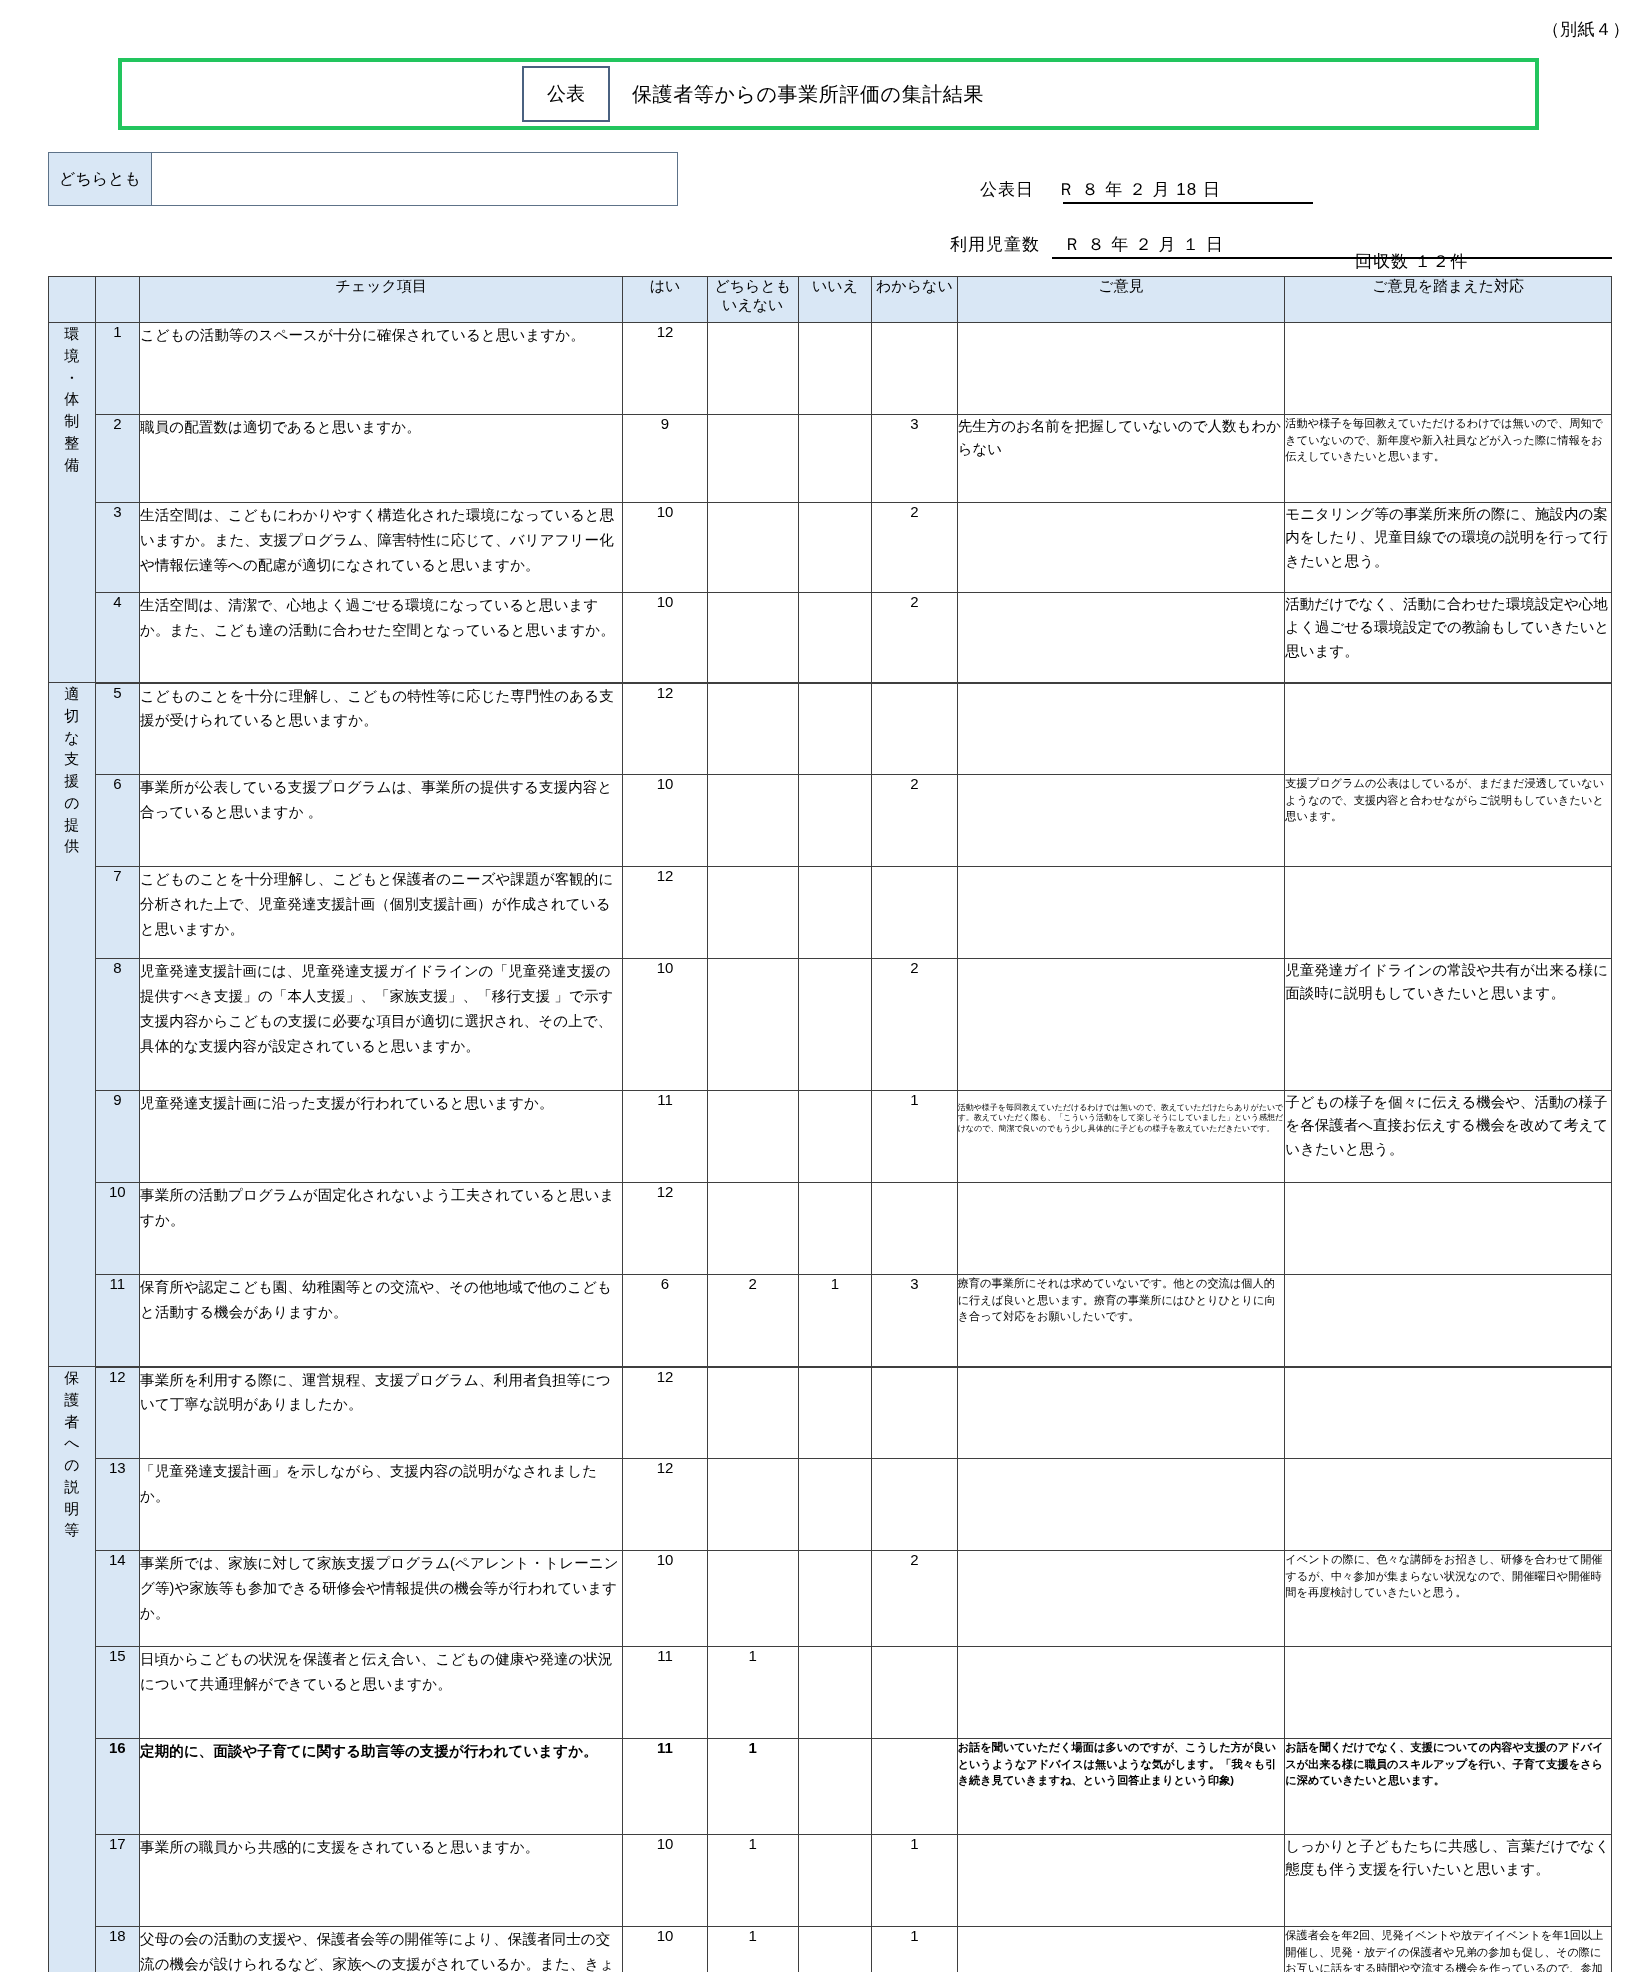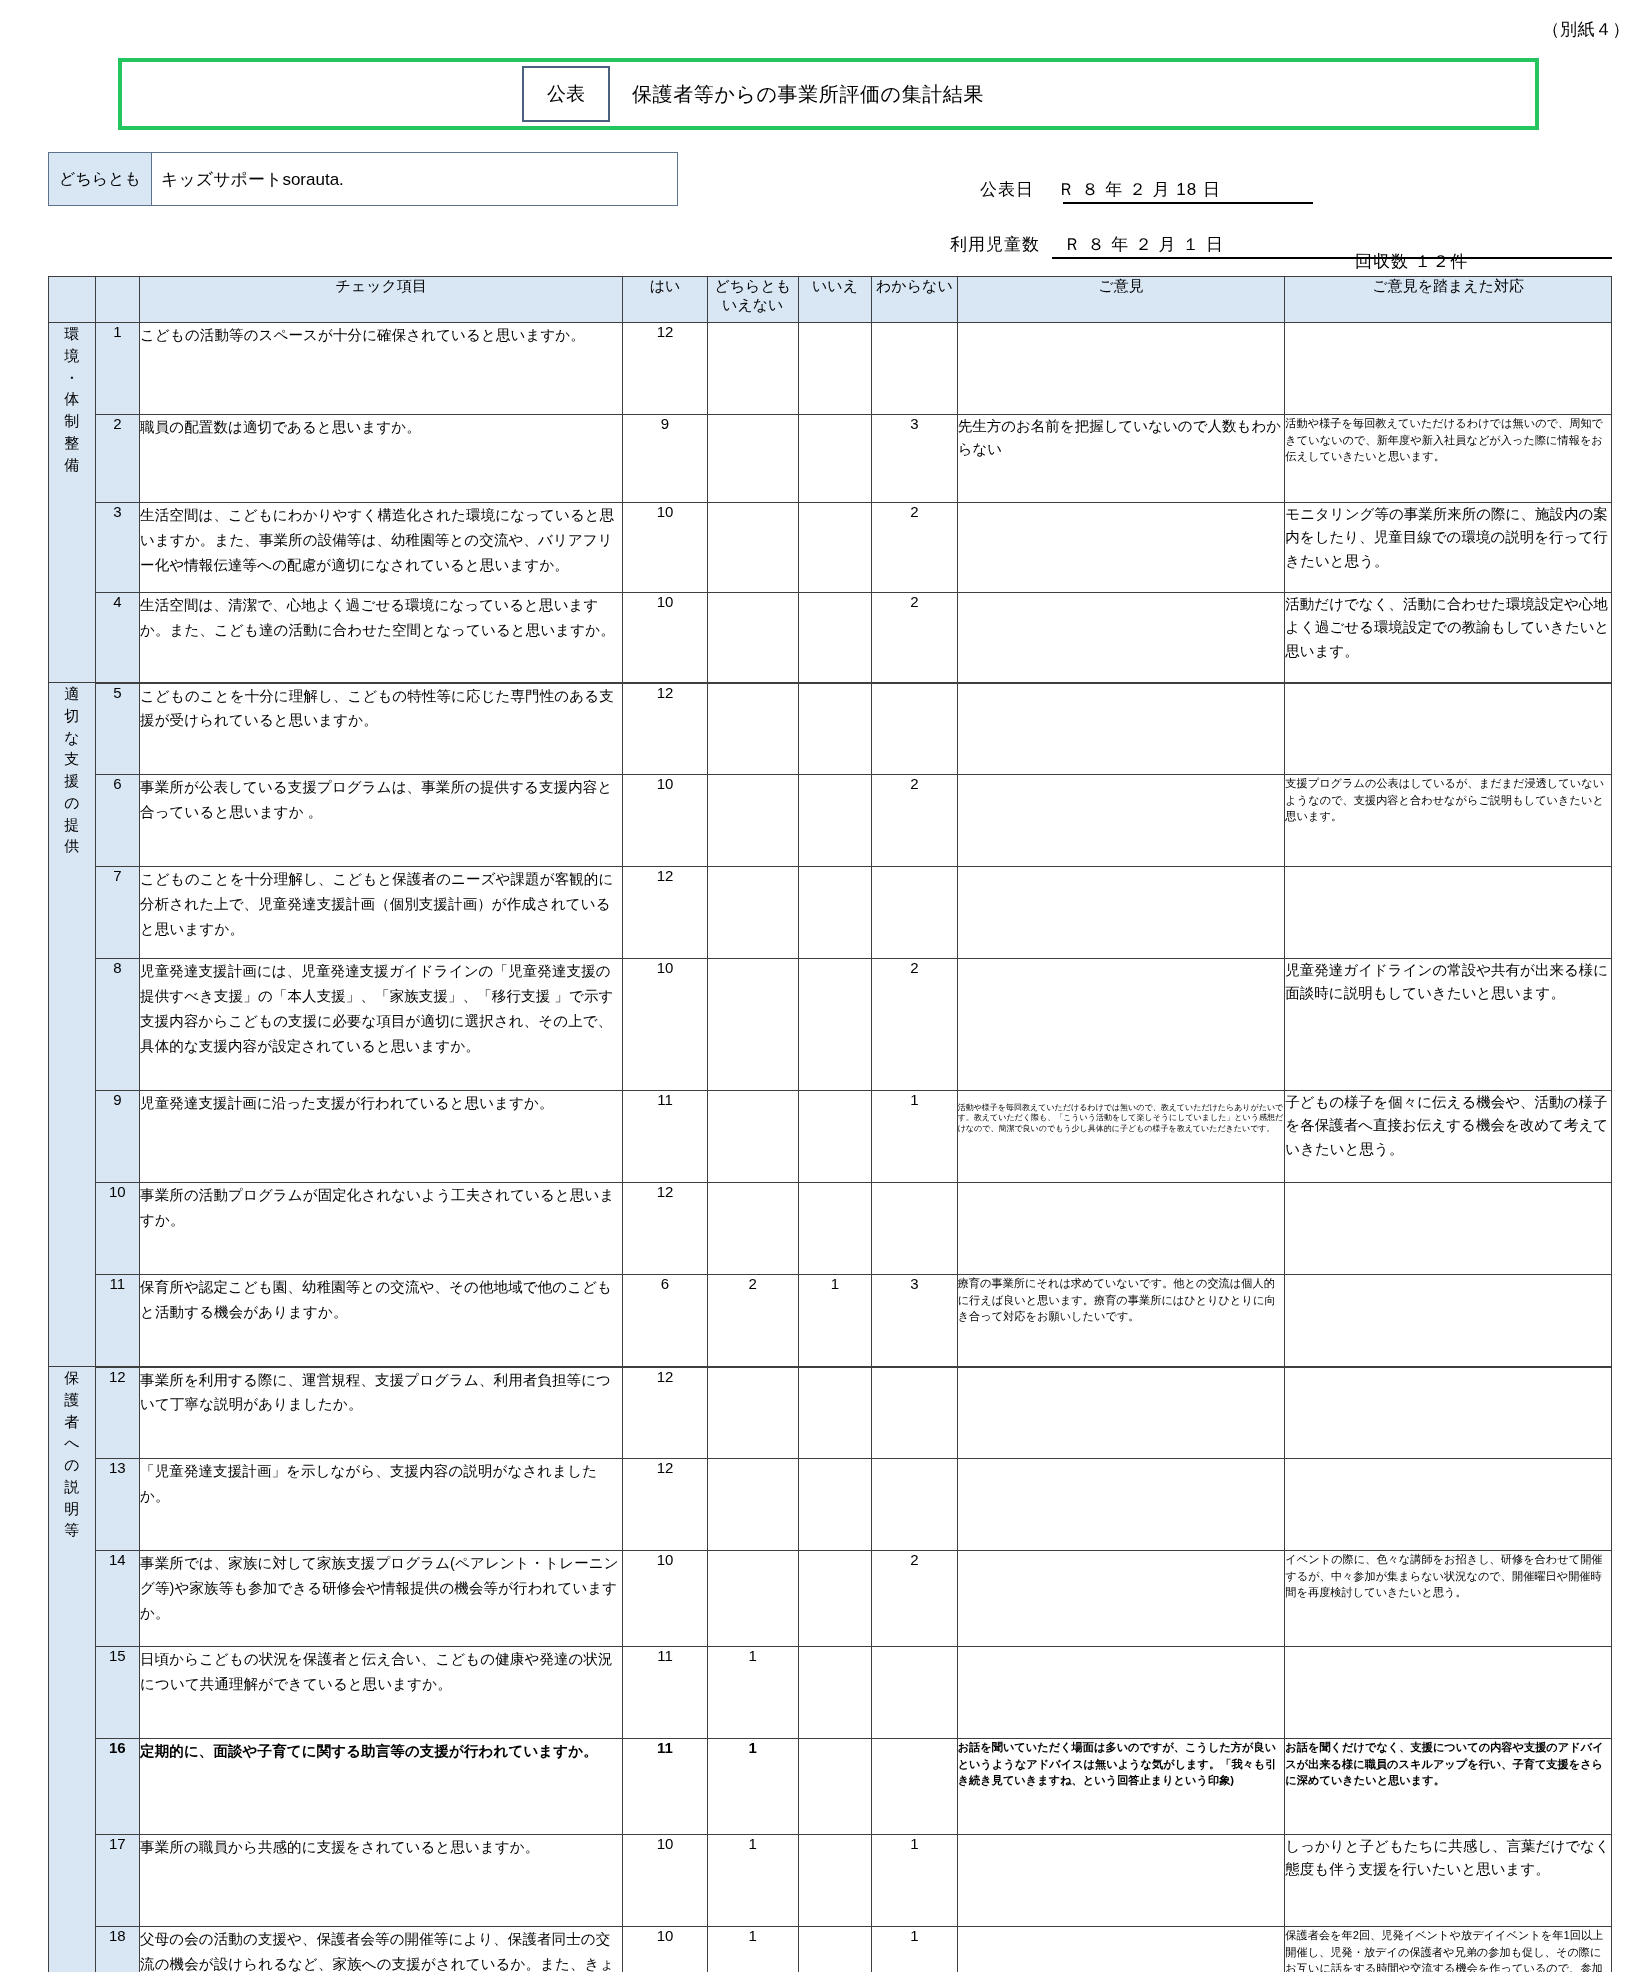--- a/index.html
+++ b/index.html
@@ -171,21 +171,20 @@
 
 <div class="sheet-ref">（別紙４）</div>
 
 <div class="title-box">
   <div class="title-tag">公表</div>
   <div class="title-text">保護者等からの事業所評価の集計結果</div>
 </div>
 
 <div class="office-box">
   <div class="office-label">どちらとも</div>
-  <div class="office-value">キッズサポートsorauta.</div>
 </div>
 
 <div class="meta-line meta-pub">公表日　 Ｒ ８ 年 ２ 月 18 日</div>
 <div class="meta-rule rule-pub"></div>
 <div class="meta-line meta-use">利用児童数　 Ｒ ８ 年 ２ 月 １ 日</div>
 <div class="meta-line meta-count">回収数 １２件</div>
 <div class="meta-rule rule-use"></div>
 
 <table class="survey">
   <colgroup>
@@ -240,21 +239,21 @@
         <td class="item">職員の配置数は適切であると思いますか。</td>
         <td class="num">9</td>
         <td class="num"></td>
         <td class="num"></td>
         <td class="num">3</td>
         <td class="opinion">先生方のお名前を把握していないので人数もわからない</td>
         <td class="response sm">活動や様子を毎回教えていただけるわけでは無いので、周知できていないので、新年度や新入社員などが入った際に情報をお伝えしていきたいと思います。</td>
       </tr>
       <tr style="height: 90px;">
         <td class="rowno">3</td>
-        <td class="item">生活空間は、こどもにわかりやすく構造化された環境になっていると思いますか。また、事業所の設備等は、幼稚園等との交流や、バリアフリー化や情報伝達等への配慮が適切になされていると思いますか。</td>
+        <td class="item">生活空間は、こどもにわかりやすく構造化された環境になっていると思いますか。また、支援プログラム、障害特性に応じて、バリアフリー化や情報伝達等への配慮が適切になされていると思いますか。</td>
         <td class="num">10</td>
         <td class="num"></td>
         <td class="num"></td>
         <td class="num">2</td>
         <td class="opinion"></td>
         <td class="response">モニタリング等の事業所来所の際に、施設内の案内をしたり、児童目線での環境の説明を行って行きたいと思う。</td>
       </tr>
       <tr class="grp-end" style="height: 90px;">
         <td class="rowno">4</td>
         <td class="item">生活空間は、清潔で、心地よく過ごせる環境になっていると思いますか。また、こども達の活動に合わせた空間となっていると思いますか。</td>

